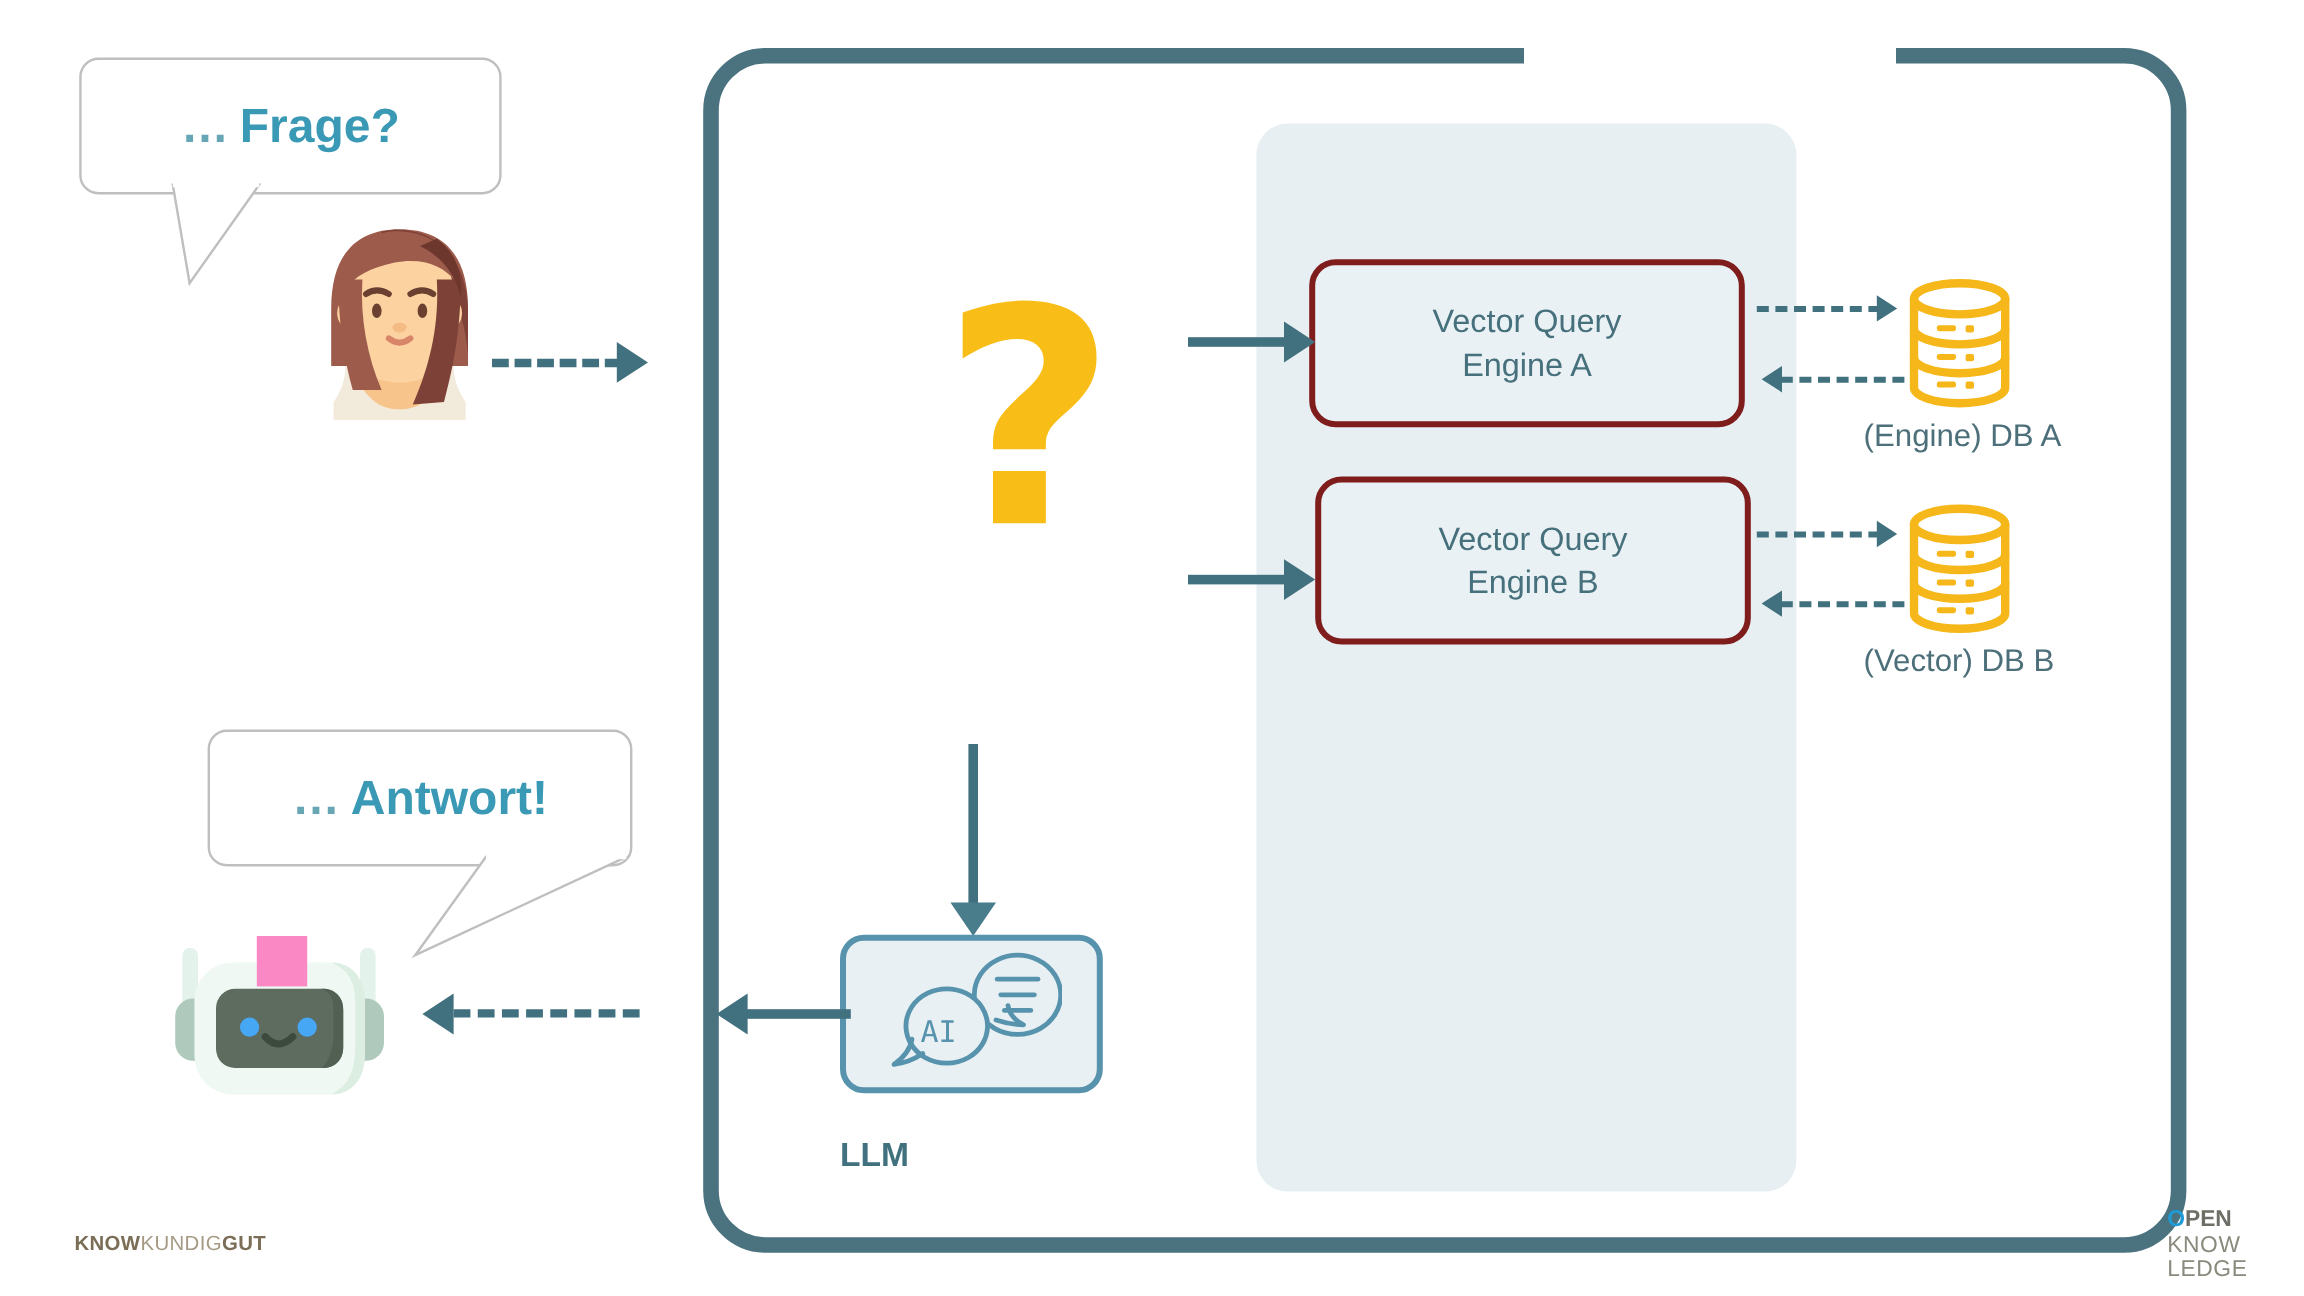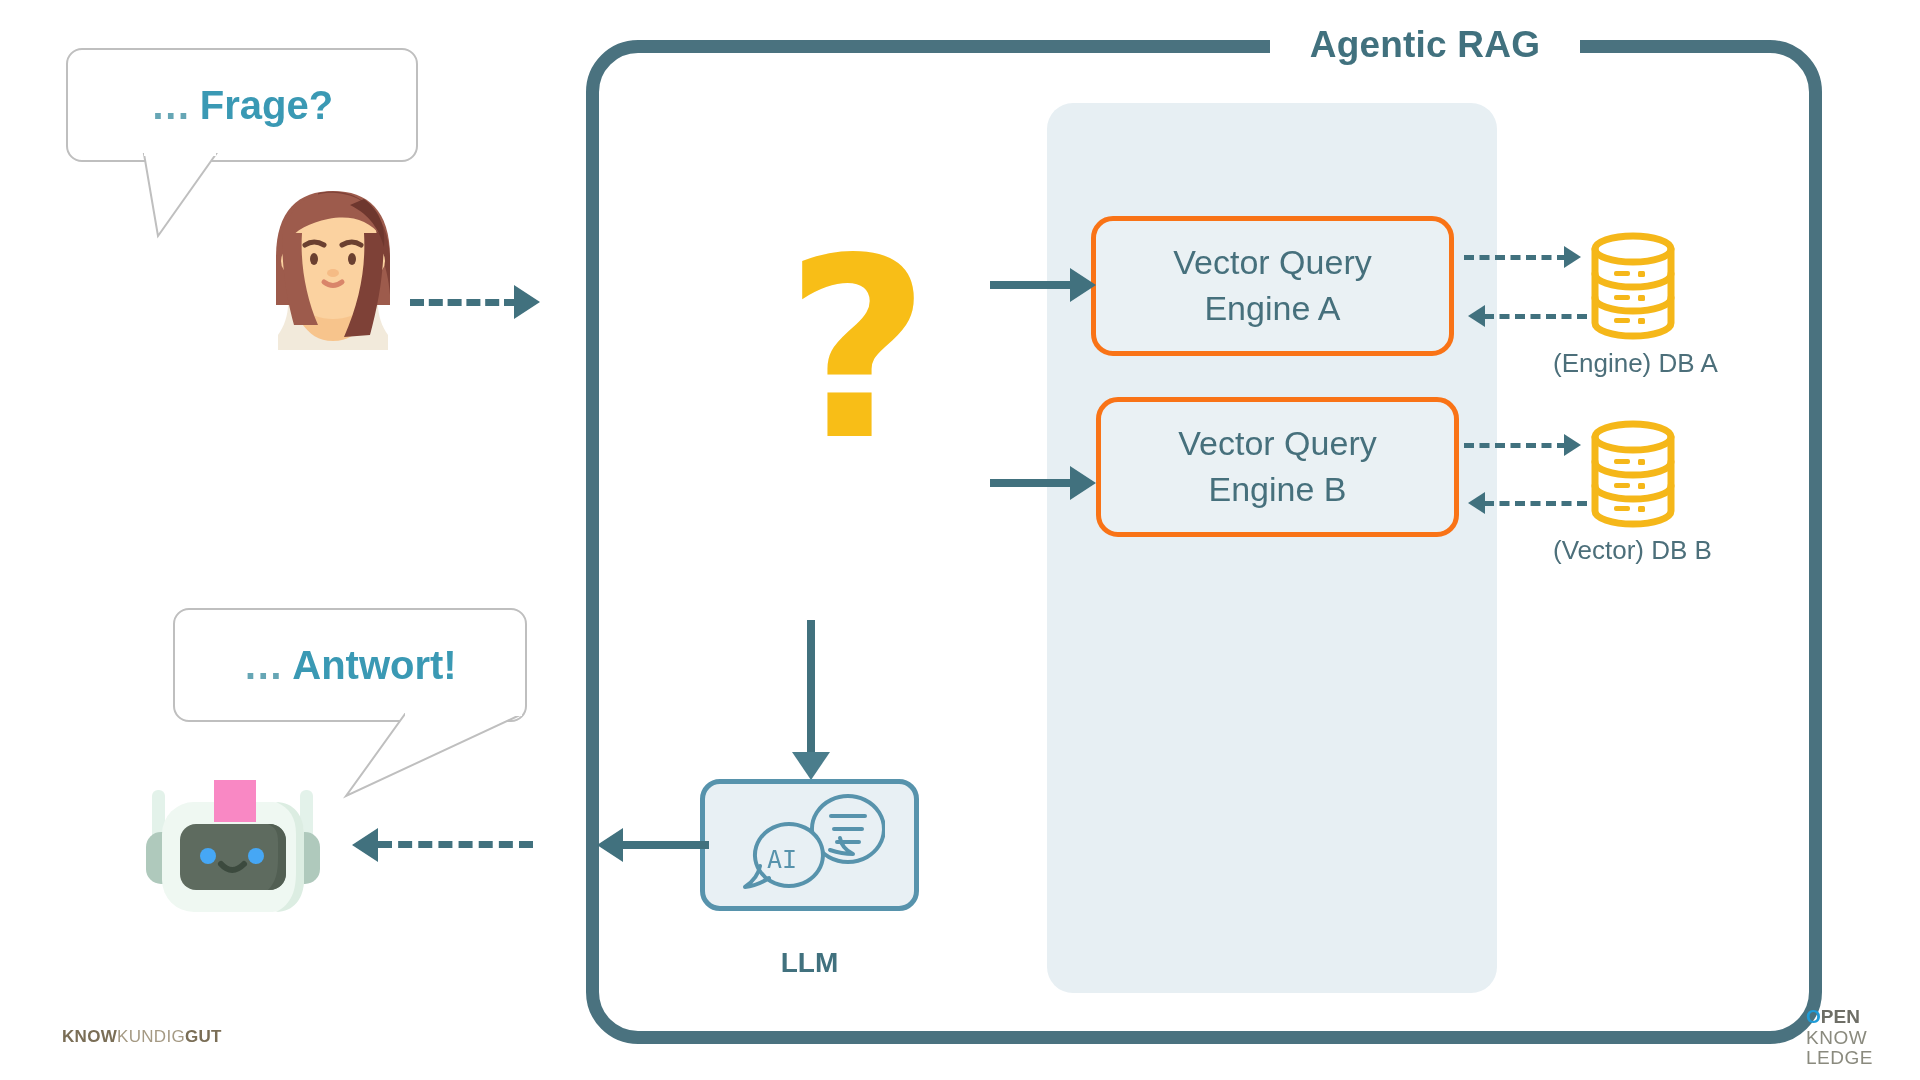--- a/index.html
+++ b/index.html
@@ -57,28 +57,28 @@
     text-align:center;
     font-size:27px;
     font-weight:bold;
     color:#41717E;
   }
 
   
   .engine-box{
     position:absolute;
     background:#EAF1F4;
-    border:5px solid #f97316;
+    border:5px solid #7f1d1d;
     border-radius:22px;
     box-sizing:border-box;
     display:flex;
     align-items:center;
     justify-content:center;
     text-align:center;
-    font-size:34px;
+    font-size:27px;
     color:#46707C;
     line-height:1.35;
     padding:4px 10px;
   }
   #engine-a{left:1091px; top:216px; width:363px; height:140px;}
   #engine-b{left:1096px; top:397px; width:363px; height:140px;}
 
   
   .arrow{position:absolute;}
   .arrow .shaft{position:absolute;background:#41717E;}
@@ -146,21 +146,21 @@
     left:700px; top:779px;
     width:219px; height:132px;
     background:#E8F0F4;
     border:5px solid #5793AC;
     border-radius:20px;
     box-sizing:border-box;
   }
   .llm-label{
     position:absolute;
     left:700px; top:947px; width:219px;
-    text-align:center;
+    text-align:left;
     font-size:28px;font-weight:bold;color:#41717E;
   }
 
   
   .qmark{
     position:absolute;
     left:785px; top:225px;
     font-size:250px;
     font-weight:bold;
     color:#F8BE17;
@@ -192,21 +192,20 @@
   .ok-logo .o{color:#1E9BD7;font-weight:bold;}
   .ok-logo .l2,.ok-logo .l3{font-weight:normal;color:#8A8A7E;letter-spacing:.5px;}
 </style>
 </head>
 <body>
 
 <div id="stage">
 
   <div class="rag-frame"></div>
   <div class="title-gap"></div>
-  <div class="rag-title">Agentic RAG</div>
 
   <div class="tools-panel"></div>
 
   <div class="engine-box" id="engine-a">
     <div>
       <span>Vector Query</span><br>
       <span>Engine A</span>
     </div>
   </div>
 

